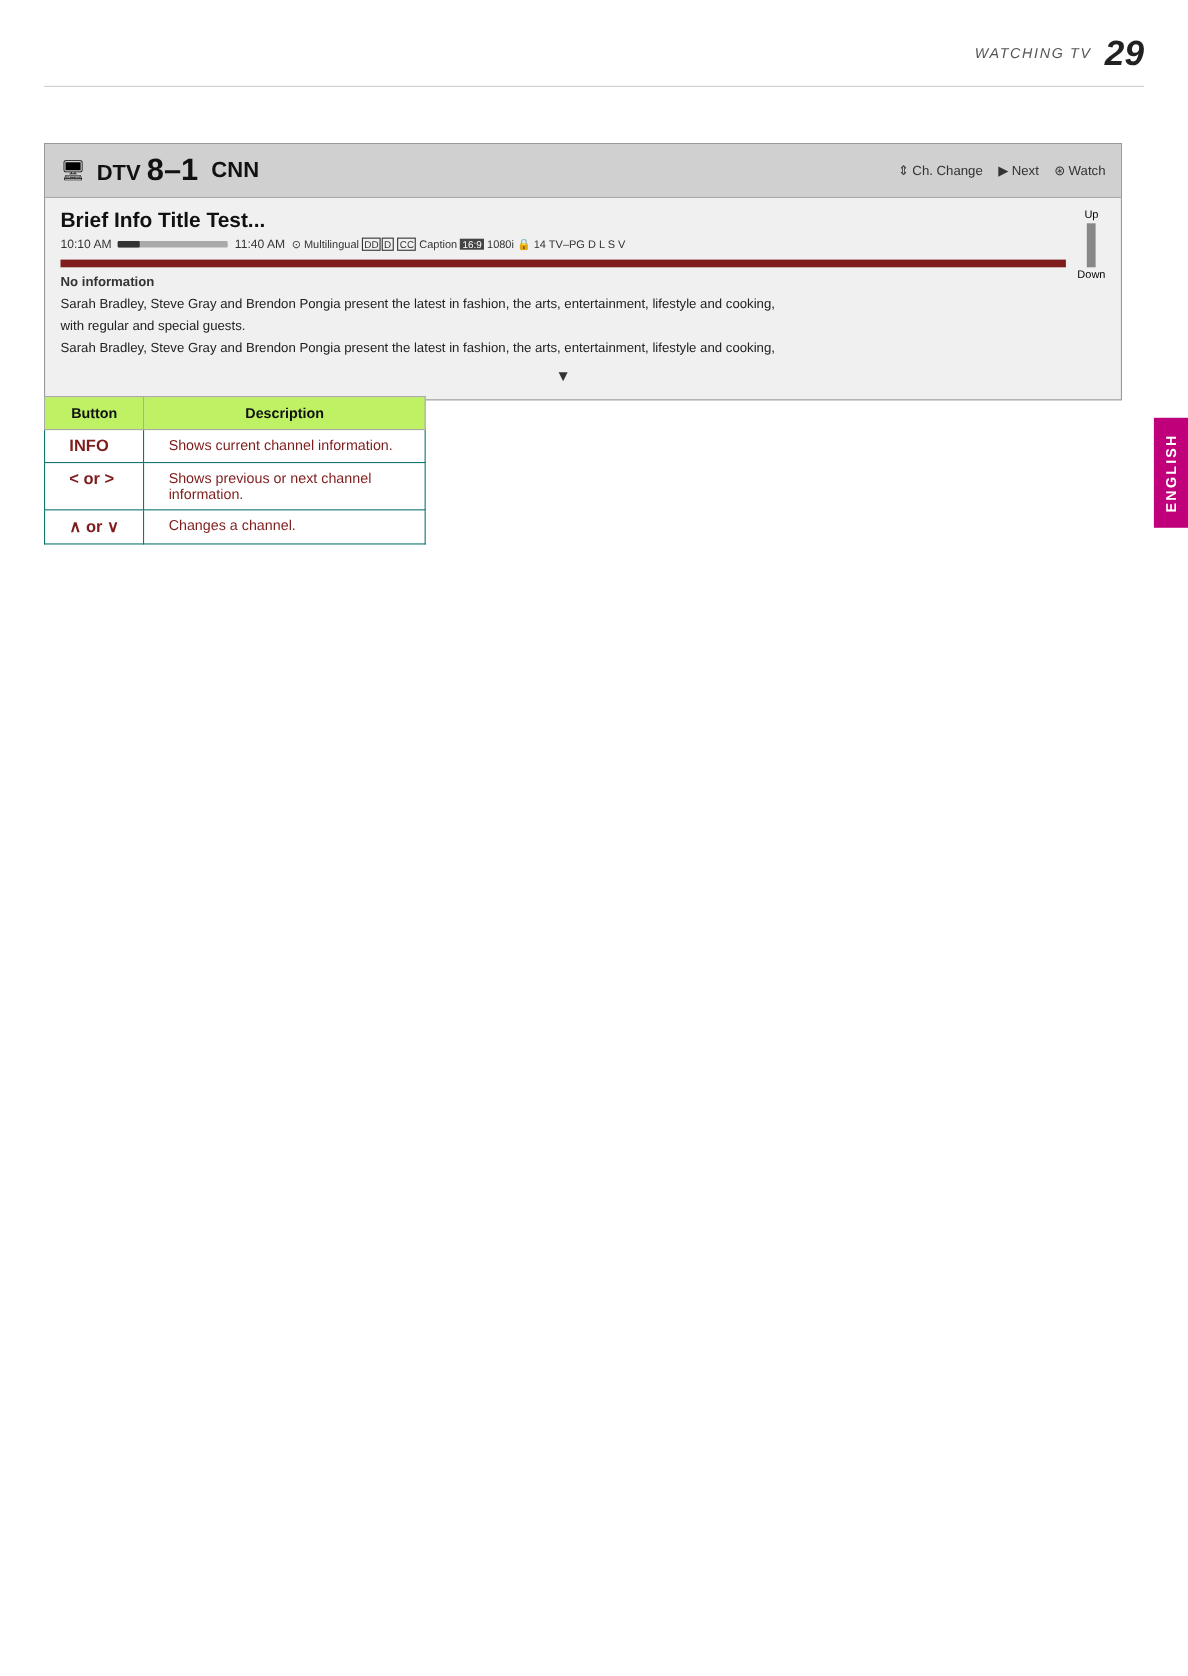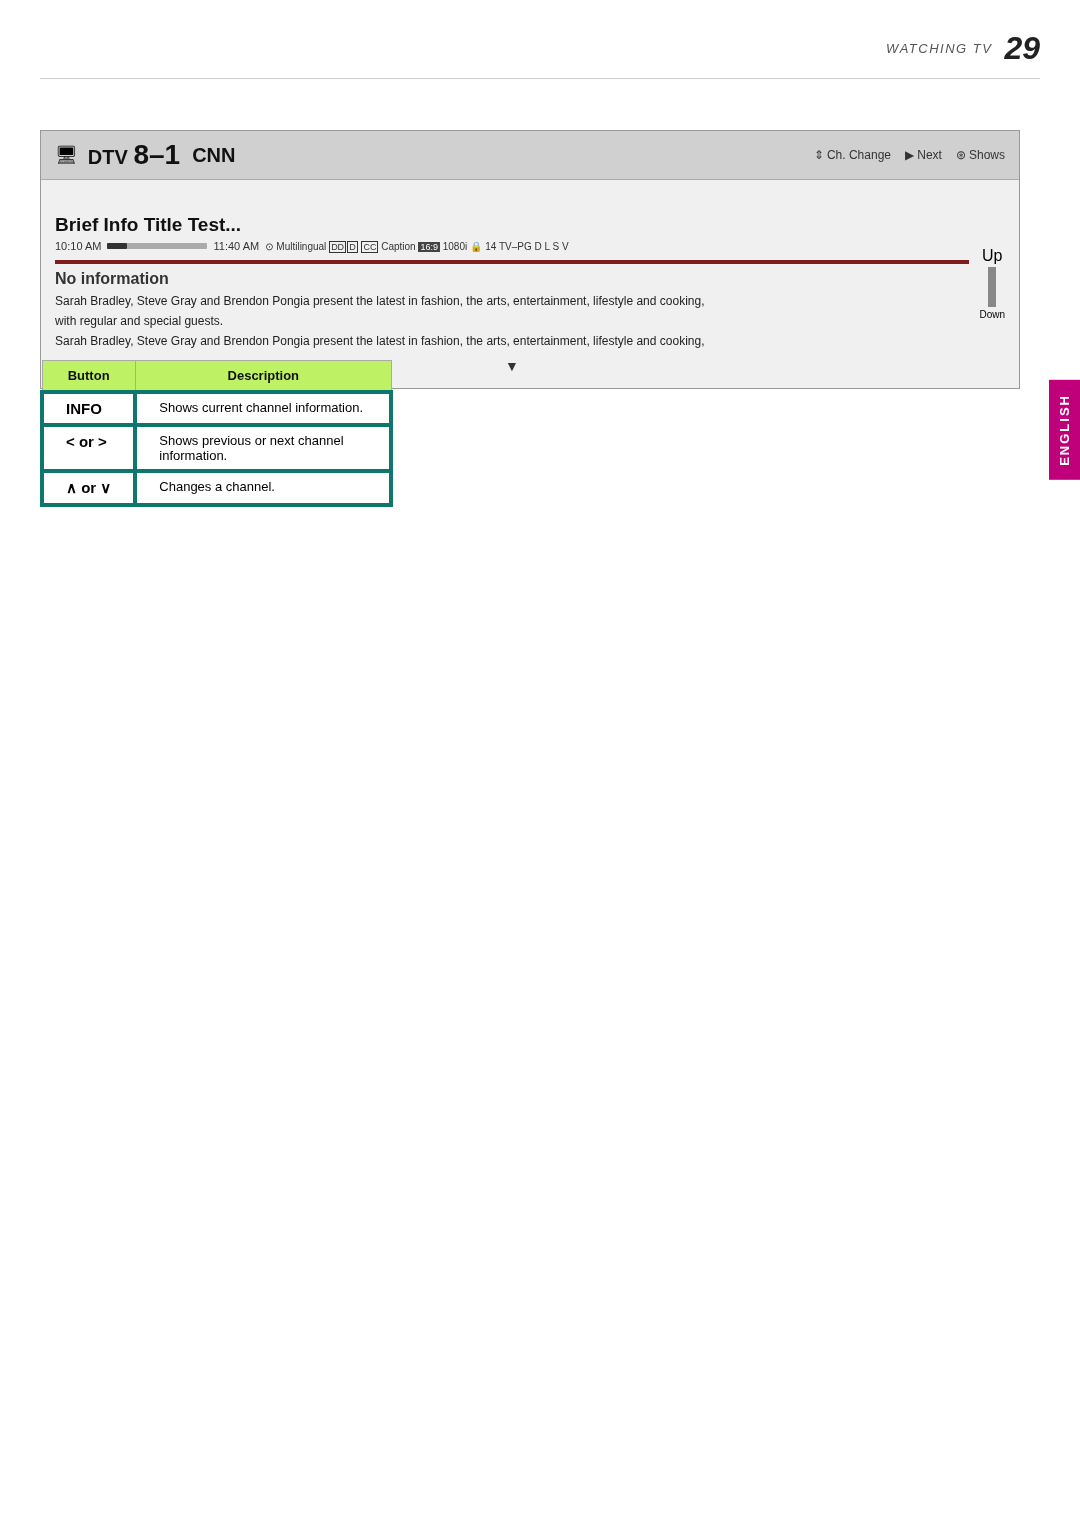--- a/index.html
+++ b/index.html
@@ -126,21 +126,20 @@
 
     
     .info-panel-body {
       padding: 10px 14px 14px 14px;
     }
     .program-title {
       font-size: 19px;
       font-weight: bold;
       color: #111;
       margin-bottom: 4px;
-      margin-top: 24px;
     }
     .time-row {
       display: flex;
       align-items: center;
       gap: 6px;
       font-size: 11px;
       color: #333;
       margin-bottom: 8px;
     }
     .time-bar-container {
@@ -156,25 +155,25 @@
       border-radius: 1px;
     }
     .time-bar-fill {
       width: 20px;
       height: 6px;
       background: #333;
       border-radius: 1px;
     }
 
     .no-info {
-      font-size: 16px;
+      font-size: 12px;
       font-weight: bold;
       color: #333;
       margin-bottom: 4px;
-      border-top: 4px solid #7f1d1d;
+      border-top: 7px solid #7f1d1d;
       padding-top: 6px;
     }
     .description {
       font-size: 12px;
       color: #222;
       line-height: 1.5;
       margin-bottom: 2px;
     }
 
     .down-arrow {
@@ -200,23 +199,23 @@
     }
     .reference-table th {
       background: #bef264;
       border: 1px solid #aaa;
       padding: 7px 18px;
       font-weight: bold;
       text-align: center;
       color: #111;
     }
     .reference-table td {
-      border: 4px solid #0f766e;
+      border: 1px solid #0f766e;
       padding: 6px 22px;
-      color: #000000;
+      color: #7f1d1d;
       vertical-align: top;
     }
     .reference-table td:first-child {
       font-weight: bold;
       text-align: left;
       font-size: 15px;
       white-space: nowrap;
     }
     .reference-table td:last-child {
       max-width: 280px;
@@ -250,21 +249,21 @@
       <div class="ctrl-ch-change">
         <span>⇕</span>
         <span>Ch. Change</span>
       </div>
       <div class="ctrl-next">
         <span>▶</span>
         <span>Next</span>
       </div>
       <div class="ctrl-watch">
         <span>⊛</span>
-        <span>Shows</span>
+        <span>Watch</span>
       </div>
     </div>
   </div>
 
   <div class="info-panel-body">
     <div class="info-panel-body-inner">
       <div class="program-title">Brief Info Title Test...</div>
       <div class="time-row">
         <span>10:10 AM</span>
         <div class="time-bar-container">
@@ -277,21 +276,21 @@
       </div>
 
       <div class="no-info">No information</div>
       <div class="description">Sarah Bradley, Steve Gray and Brendon Pongia present the latest in fashion, the arts, entertainment, lifestyle and cooking,</div>
       <div class="description">with regular and special guests.</div>
       <div class="description">Sarah Bradley, Steve Gray and Brendon Pongia present the latest in fashion, the arts, entertainment, lifestyle and cooking,</div>
 
       <div class="down-arrow" style="margin-top: 8px;">▼</div>
 
       <div style="position:absolute; right:0; top:0; display:flex; flex-direction:column; align-items:center; gap:2px;">
-        <span style="font-size:16px;margin-top:33px;">Up</span>
+        <span style="font-size:10px;">Up</span>
         <div style="width:8px; height:40px; background:#888;"></div>
         <span style="font-size:10px;">Down</span>
       </div>
     </div>
   </div>
 </div>
 
 <table class="reference-table">
   <thead>
     <tr>

